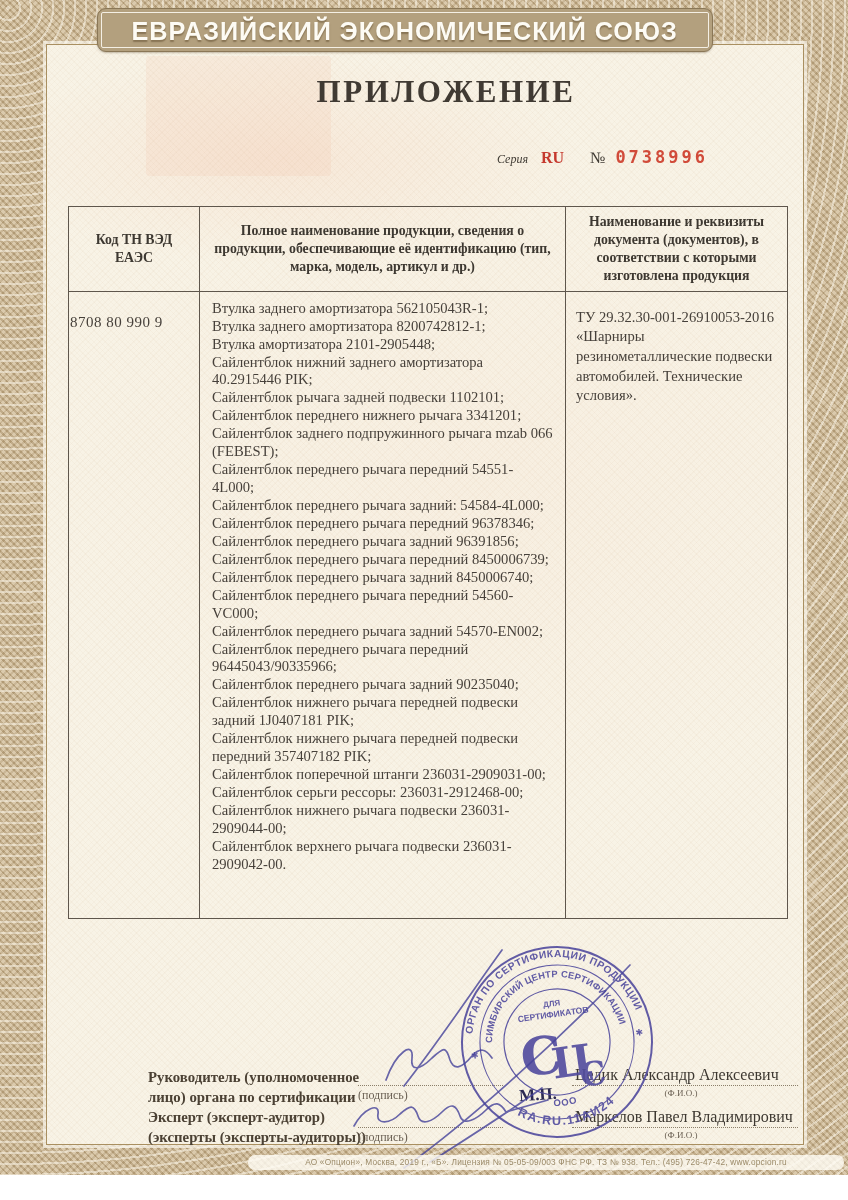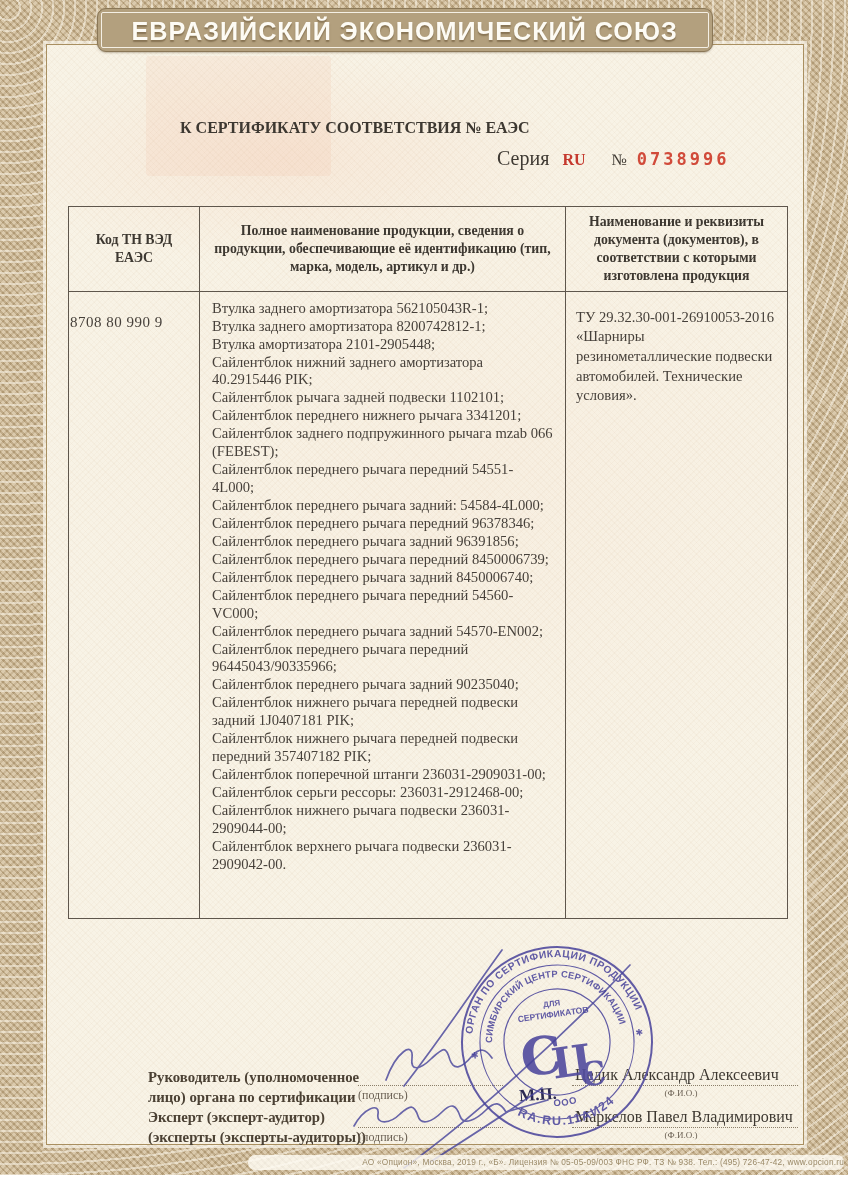--- a/index.html
+++ b/index.html
@@ -29,21 +29,21 @@
     display:flex;align-items:flex-end;justify-content:center;box-sizing:border-box;}
   .banner-inner span{font-family:"Liberation Sans",sans-serif;font-weight:bold;font-size:26px;letter-spacing:1px;
     color:#fdfbf4;text-shadow:0 1.5px 1.5px rgba(110,90,60,.65);transform:scaleX(.97);white-space:nowrap;}
   
   .title{position:absolute;left:46px;top:74px;width:758px;padding-left:42px;box-sizing:border-box;text-align:center;
     font-size:31px;font-weight:bold;letter-spacing:2.5px;color:#403a33;}
   .cert-line{position:absolute;left:180px;top:119px;display:flex;align-items:baseline;gap:10px;white-space:nowrap;}
   .cert-label{font-size:16px;font-weight:bold;color:#3d3831;}
   .cert-number{font-size:18.5px;color:#3f3a34;border-bottom:1px solid #6e675c;padding:0 6px 2px 6px;}
   .seria-line{position:absolute;left:497px;top:147px;display:flex;align-items:baseline;white-space:nowrap;}
-  .seria-label{font-size:20px;color:#3f3a33;}
+  .seria-label{font-size:12px;color:#3f3a33;font-style:italic;}
   .seria-ru{font-size:16px;font-weight:bold;color:#c5392e;margin-left:13px;}
   .seria-no{font-size:16px;color:#3f3a33;margin-left:26px;}
   .seria-num{font-family:"DejaVu Sans Mono",monospace;font-weight:bold;font-size:17px;letter-spacing:3px;color:#d14b3a;margin-left:10px;}
   .subtitle{position:absolute;left:46px;top:178px;width:758px;text-align:center;font-size:14.3px;font-weight:bold;color:#3d3831;}
   
   .ptable{position:absolute;left:68px;top:206px;border-collapse:collapse;table-layout:fixed;}
   .ptable th,.ptable td{border:1.5px solid #5e564c;box-sizing:border-box;}
   .ptable th{font-size:13.8px;font-weight:bold;color:#3d3831;text-align:center;vertical-align:middle;
     padding:6px 8px;line-height:1.3;height:73px;}
   .c1{width:131px;} .c2{width:366px;} .c3{width:222px;}
@@ -64,40 +64,40 @@
   .name{position:absolute;left:575px;font-size:16px;color:#3d3831;white-space:nowrap;}
   .n1{top:1066px;} .n2{top:1108px;}
   .fio{position:absolute;left:568px;width:226px;text-align:center;font-size:9px;color:#6b6154;}
   .f1{top:1088px;} .f2{top:1130px;}
   .mp{position:absolute;left:519px;top:1085px;font-size:17px;font-weight:bold;color:#2c2a52;transform:rotate(-4deg);}
   
   .stamp{position:absolute;left:457px;top:942px;width:200px;height:200px;opacity:.9;}
   .ink{position:absolute;left:0;top:0;width:848px;height:1175px;pointer-events:none;}
   
   .footer-strip{position:absolute;left:248px;top:1155px;width:596px;height:15px;line-height:15px;
-    background:rgba(255,253,245,.8);border-radius:7px;text-align:right;
+    background:rgba(255,253,245,.8);border-radius:7px;text-align:center;
     font-family:"Liberation Sans",sans-serif;font-size:8.3px;color:#9b8a68;letter-spacing:.2px;white-space:nowrap;overflow:hidden;}
 </style>
 </head>
 <body>
 
 <div class="scan">
   <div class="cert">
     <div class="paper"></div>
     <div class="tint"></div>
 
     <div class="banner">
       <div class="banner-inner">
         <span>ЕВРАЗИЙСКИЙ ЭКОНОМИЧЕСКИЙ СОЮЗ</span>
       </div>
     </div>
 
+    <div class="title">ПРИЛОЖЕНИЕ</div>
 
     <div class="cert-line">
-      <span class="cert-label">К СЕРТИФИКАТУ СООТВЕТСТВИЯ № ЕАЭС</span>
     </div>
 
     <div class="seria-line">
       <span class="seria-label">Серия</span>
       <span class="seria-ru">RU</span>
       <span class="seria-no">№</span>
       <span class="seria-num">0738996</span>
     </div>
 
 

